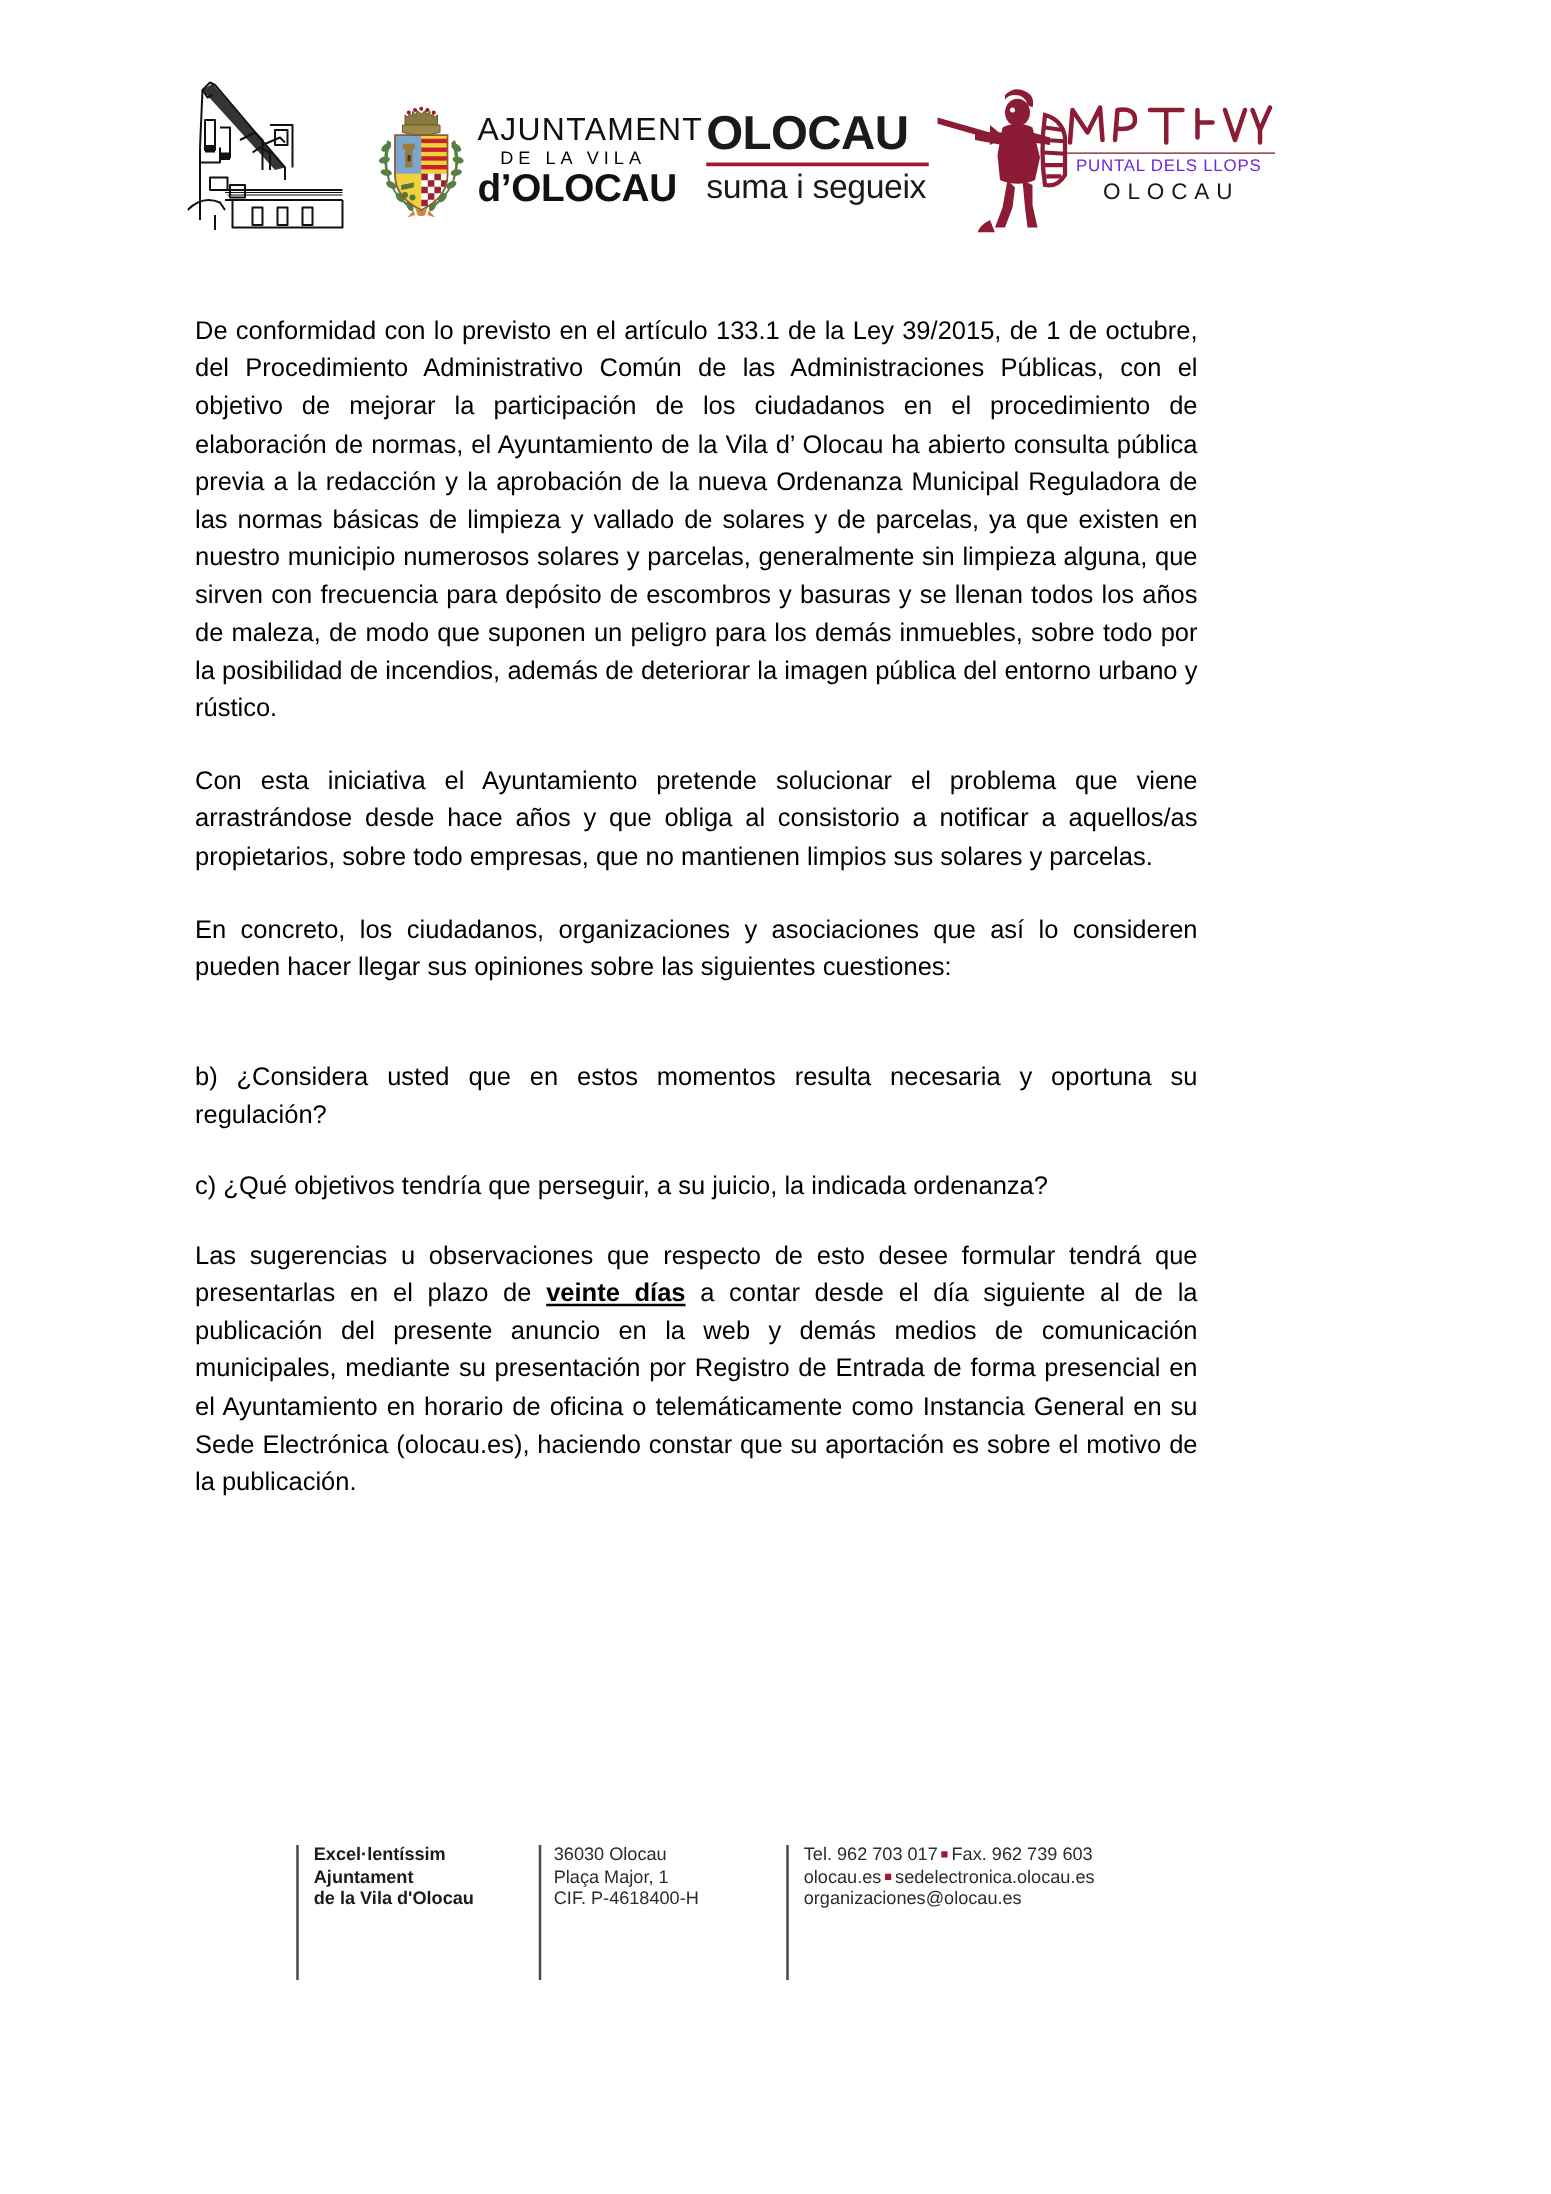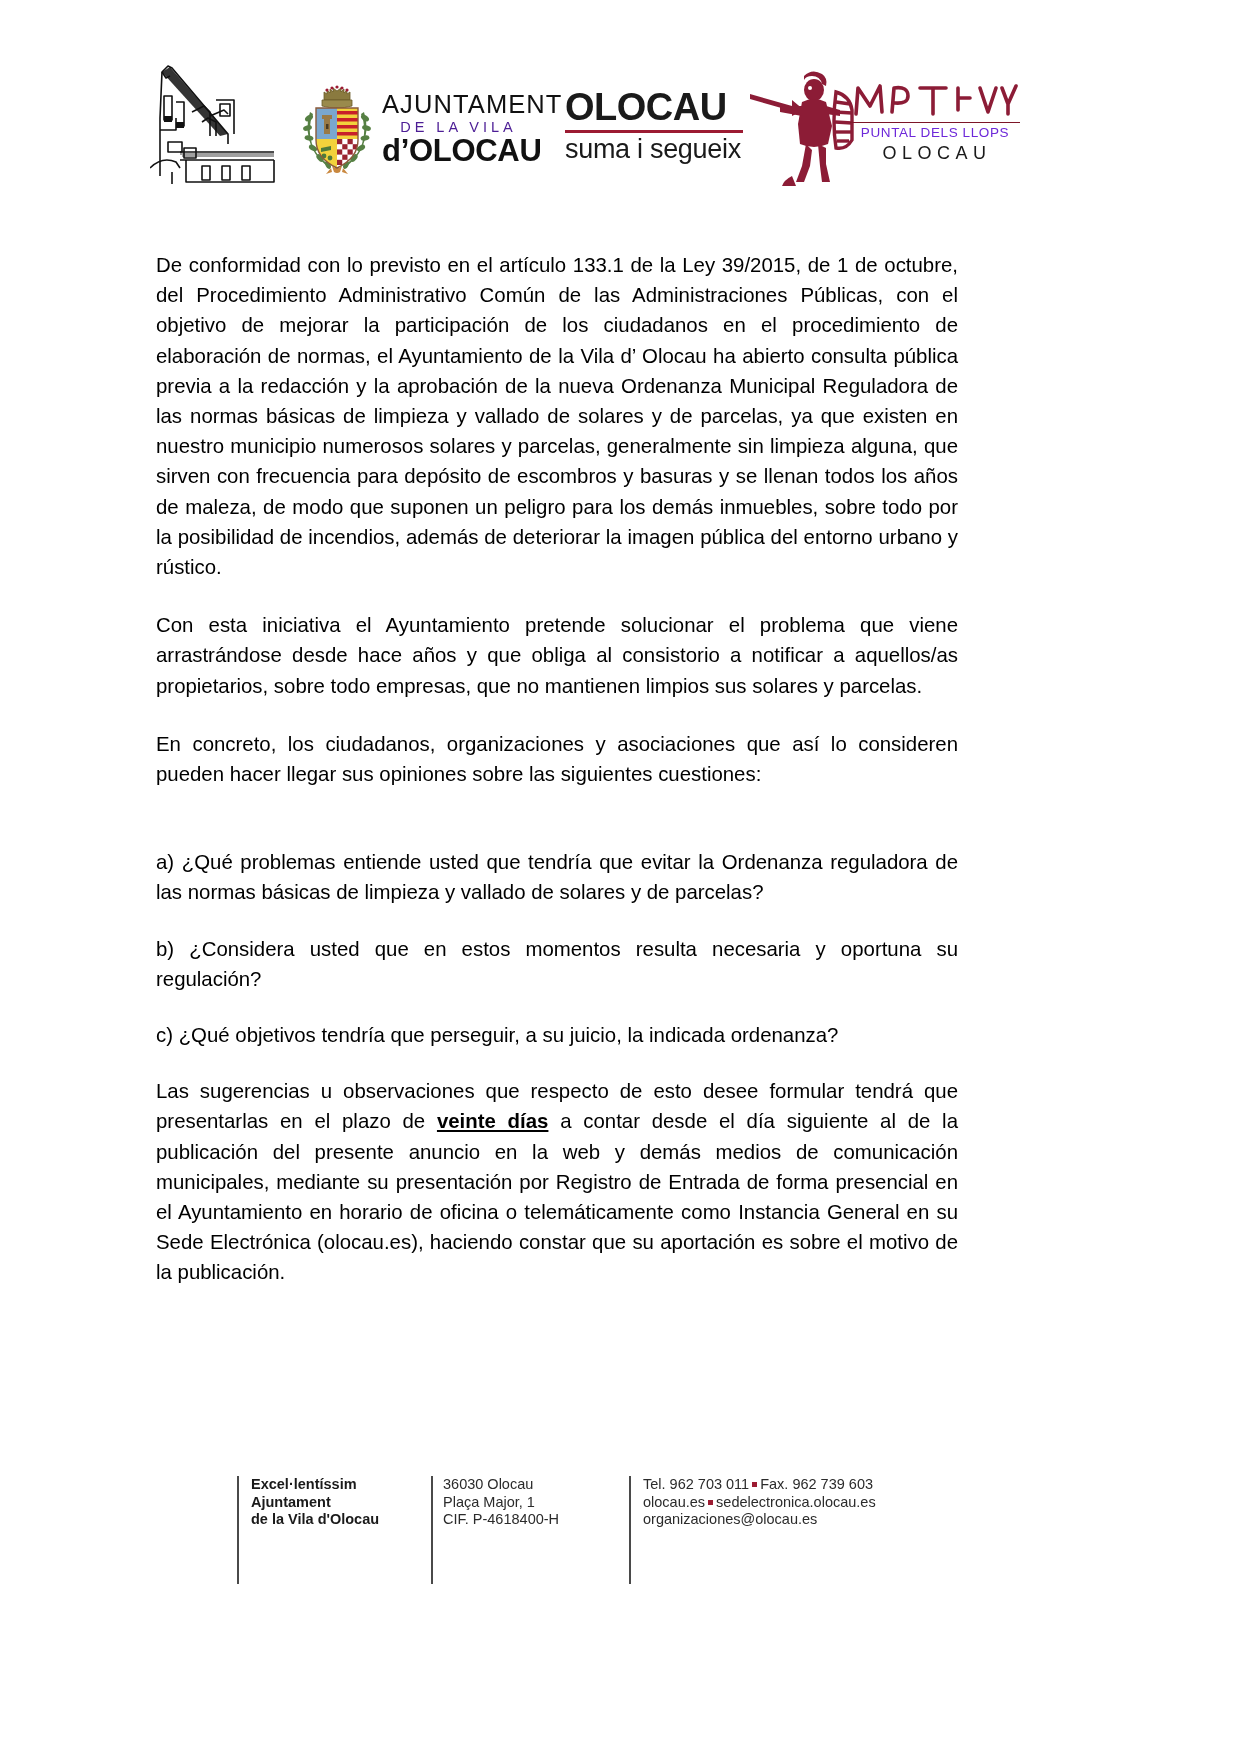--- a/index.html
+++ b/index.html
@@ -60,21 +60,21 @@
     font-size: 25.5px;
     letter-spacing: 1.1px;
     font-weight: 400;
     color: #111;
     display: block;
   }
   .logo-ajuntament-text .l2 {
     font-size: 14.5px;
     letter-spacing: 4.0px;
     font-weight: 400;
-    color: #4c1d95;
+    color: #000000;
     display: block;
     text-align: center;
     margin-top: 2px;
     margin-right: 2px;
   }
   .logo-ajuntament-text .l3 {
     font-size: 31px;
     font-weight: 700;
     letter-spacing: -0.3px;
     color: #111;
@@ -416,21 +416,20 @@
       <span class="sub2">OLOCAU</span>
     </div>
   </div>
 
 
   <div class="body-text">
     <p>De conformidad con lo previsto en el artículo 133.1 de la Ley 39/2015, de 1 de octubre, del Procedimiento Administrativo Común de las Administraciones Públicas, con el objetivo de mejorar la participación de los ciudadanos en el procedimiento de elaboración de normas, el Ayuntamiento de la Vila d’ Olocau ha abierto consulta pública previa a la redacción y la aprobación de la nueva Ordenanza Municipal Reguladora de las normas básicas de limpieza y vallado de solares y de parcelas, ya que existen en nuestro municipio numerosos solares y parcelas, generalmente sin limpieza alguna, que sirven con frecuencia para depósito de escombros y basuras y se llenan todos los años de maleza, de modo que suponen un peligro para los demás inmuebles, sobre todo por la posibilidad de incendios, además de deteriorar la imagen pública del entorno urbano y rústico.</p>
     <p>Con esta iniciativa el Ayuntamiento pretende solucionar el problema que viene arrastrándose desde hace años y que obliga al consistorio a notificar a aquellos/as propietarios, sobre todo empresas, que no mantienen limpios sus solares y parcelas.</p>
     <p>En concreto, los ciudadanos, organizaciones y asociaciones que así lo consideren pueden hacer llegar sus opiniones sobre las siguientes cuestiones:</p>
     <div class="spacer-gap"></div>
-    <p class="q">a) ¿Qué problemas entiende usted que tendría que evitar la Ordenanza reguladora de las normas básicas de limpieza y vallado de solares y de parcelas?</p>
     <p class="q">b) ¿Considera usted que en estos momentos resulta necesaria y oportuna su regulación?</p>
     <p class="q">c) ¿Qué objetivos tendría que perseguir, a su juicio, la indicada ordenanza?</p>
     <p><span>Las sugerencias u observaciones que respecto de esto desee formular tendrá que presentarlas en el plazo de </span><u class="strong">veinte días</u><span> a contar desde el día siguiente al de la publicación del presente anuncio en la web y demás medios de comunicación municipales, mediante su presentación por Registro de Entrada de forma presencial en el Ayuntamiento en horario de oficina o telemáticamente como Instancia General en su Sede Electrónica (olocau.es), haciendo constar que su aportación es sobre el motivo de la publicación.</span></p>
   </div>
 
   <div class="footer">
     <div class="divider sep-1"></div>
     <div class="divider sep-2"></div>
     <div class="divider sep-3"></div>
 
@@ -440,19 +439,19 @@
       <div>de la Vila d'Olocau</div>
     </div>
 
     <div class="col col-b">
       <div>36030 Olocau</div>
       <div>Plaça Major, 1</div>
       <div>CIF. P-4618400-H</div>
     </div>
 
     <div class="col col-c">
-      <div><span>Tel. 962 703 011</span><span class="sq"></span><span>Fax. 962 739 603</span></div>
+      <div><span>Tel. 962 703 017</span><span class="sq"></span><span>Fax. 962 739 603</span></div>
       <div><span>olocau.es</span><span class="sq"></span><span>sedelectronica.olocau.es</span></div>
       <div>organizaciones@olocau.es</div>
     </div>
   </div>
 
 </div>
 
 </body></html>

